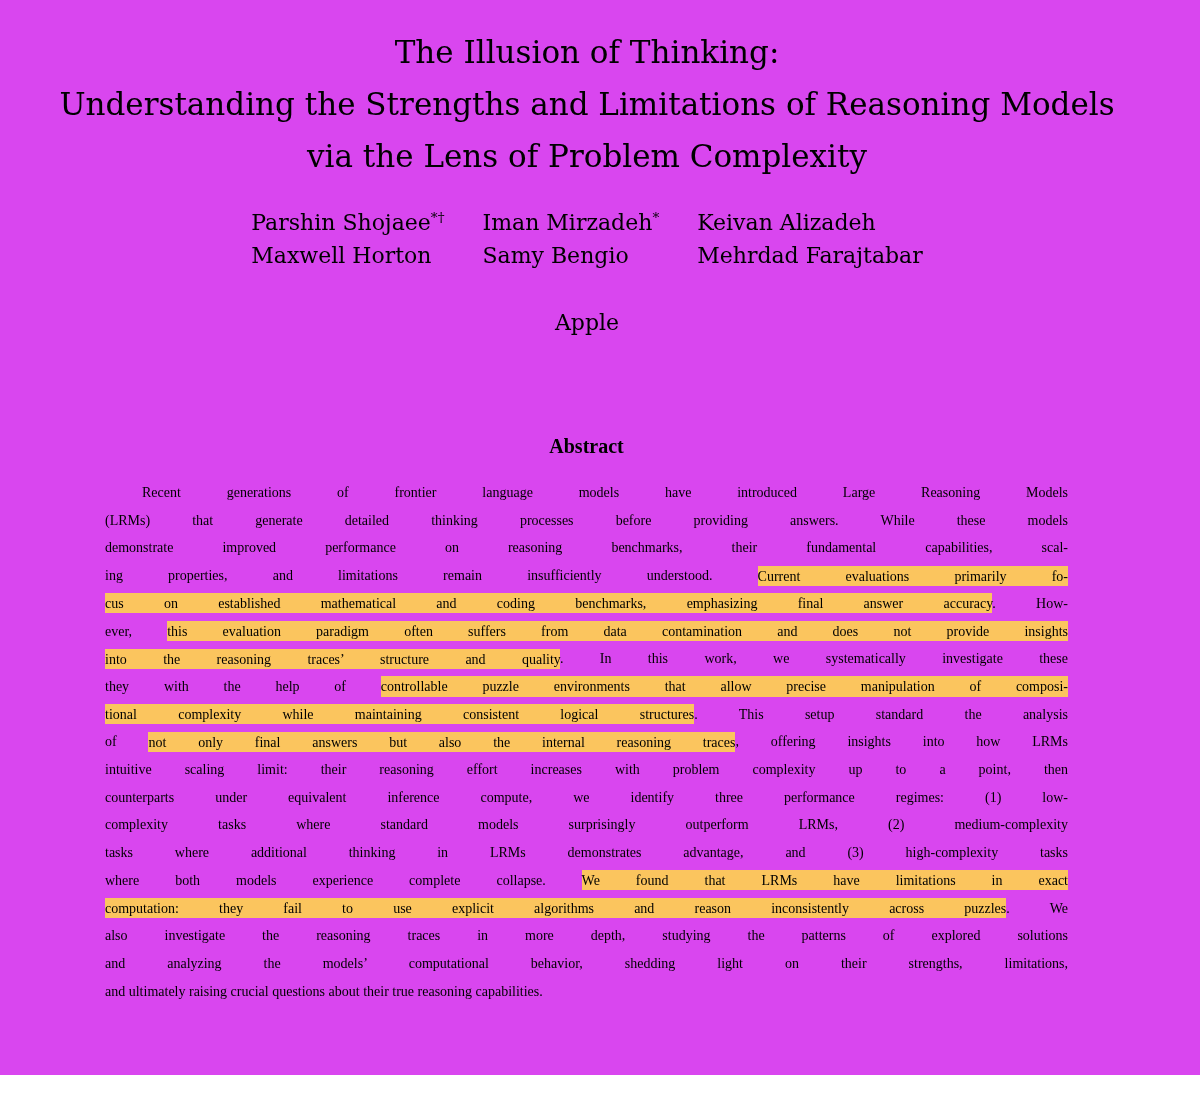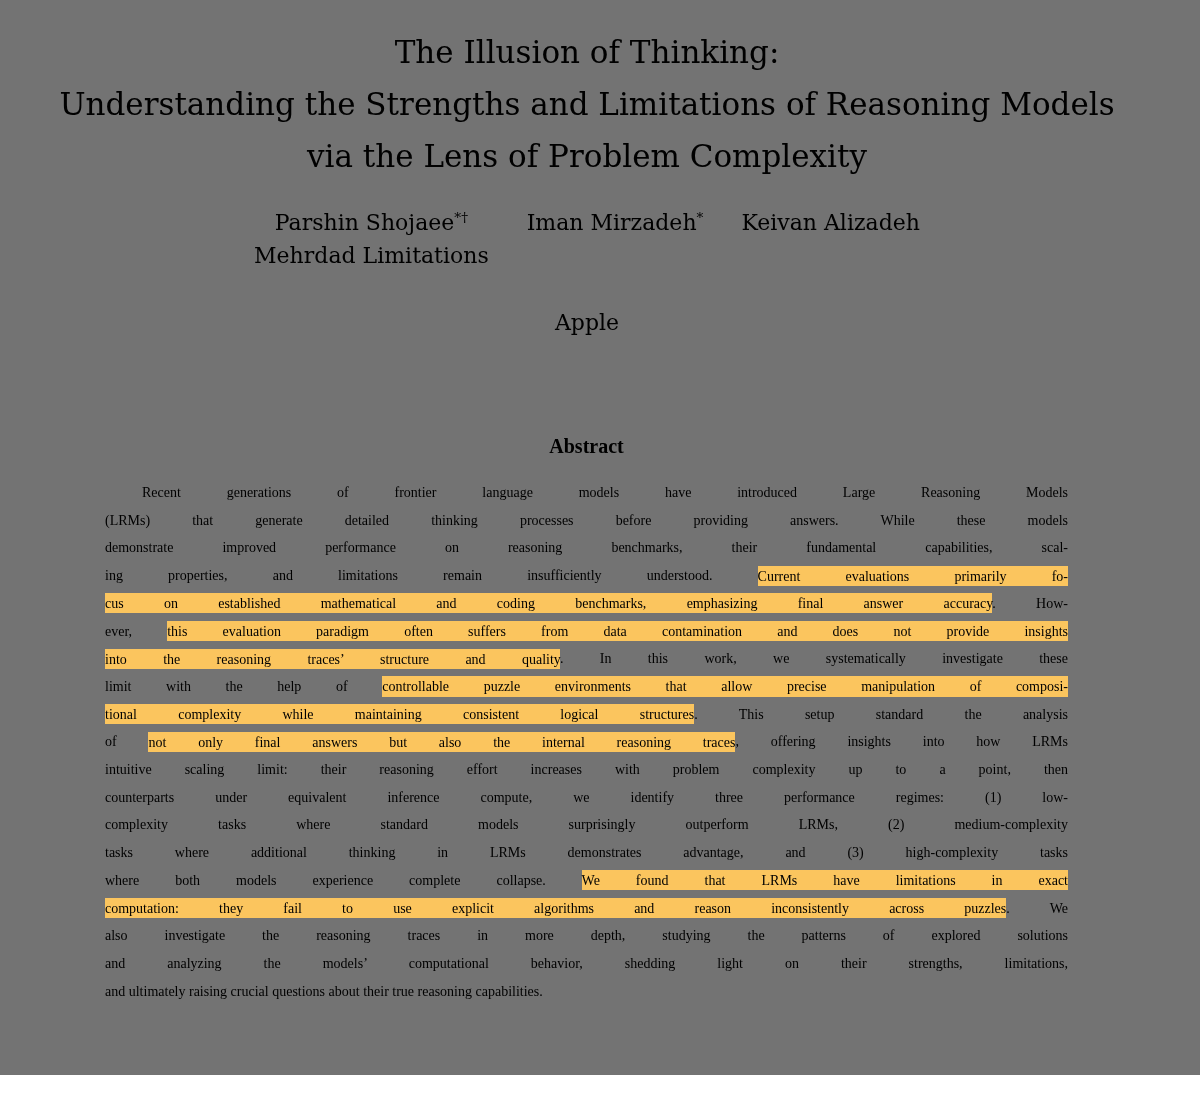--- a/index.html
+++ b/index.html
@@ -8,42 +8,42 @@
     width: 1200px;
     height: 1119px;
     font-family: "DejaVu Serif", serif;
     color: #000000;
     overflow: hidden;
   }
   .page {
     position: relative;
     width: 1200px;
     height: 1075px;
-    background: #737373;
+    background: #d946ef;
   }
   .title-block {
     width: 1174px;
     padding-top: 26px;
     text-align: center;
     font-size: 31px;
     line-height: 52px;
     font-family: "DejaVu Serif", serif;
   }
   .author-block {
     margin-top: 24px;
     width: 1174px;
     display: grid;
     grid-template-columns: repeat(3, auto);
     justify-content: center;
     column-gap: 38px;
     font-size: 22px;
     line-height: 33px;
     font-family: "DejaVu Serif", serif;
   }
-  .author-cell { text-align: center; white-space: nowrap; }
+  .author-cell { white-space: nowrap; }
   .author-cell sup { font-size: 62%; line-height: 0; }
   .affiliation {
     margin-top: 34px;
     width: 1174px;
     text-align: center;
     font-size: 22px;
     line-height: 33px;
     font-family: "DejaVu Serif", serif;
   }
   .abstract-heading {
@@ -84,36 +84,38 @@
   <header class="title-block">
       <div>The Illusion of Thinking:</div>
       <div>Understanding the Strengths and Limitations of Reasoning Models</div>
       <div>via the Lens of Problem Complexity</div>
     </header>
 
   <div class="author-block">
       <span class="author-cell">Parshin Shojaee<sup>*†</sup></span>
       <span class="author-cell">Iman Mirzadeh<sup>*</sup></span>
       <span class="author-cell">Keivan Alizadeh</span>
-      <span class="author-cell">Mehrdad Limitations</span>
+      <span class="author-cell">Maxwell Horton</span>
+      <span class="author-cell">Samy Bengio</span>
+      <span class="author-cell">Mehrdad Farajtabar</span>
     </div>
 
   <div class="affiliation">Apple</div>
 
   <h2 class="abstract-heading">Abstract</h2>
 
   <section class="abstract-body">
       <div class="abs-line first"><span>Recent generations of frontier language models have introduced Large Reasoning Models</span></div>
       <div class="abs-line"><span>(LRMs) that generate detailed thinking processes before providing answers. While these models</span></div>
       <div class="abs-line"><span>demonstrate improved performance on reasoning benchmarks, their fundamental capabilities, scal-</span></div>
       <div class="abs-line"><span>ing properties, and limitations remain insufficiently understood. </span><span class="hl">Current evaluations primarily fo-</span></div>
       <div class="abs-line"><span class="hl">cus on established mathematical and coding benchmarks, emphasizing final answer accuracy</span><span>. How-</span></div>
       <div class="abs-line"><span>ever, </span><span class="hl">this evaluation paradigm often suffers from data contamination and does not provide insights</span></div>
       <div class="abs-line"><span class="hl">into the reasoning traces’ structure and quality</span><span>. In this work, we systematically investigate these</span></div>
-      <div class="abs-line"><span>limit with the help of </span><span class="hl">controllable puzzle environments that allow precise manipulation of composi-</span></div>
+      <div class="abs-line"><span>they with the help of </span><span class="hl">controllable puzzle environments that allow precise manipulation of composi-</span></div>
       <div class="abs-line"><span class="hl">tional complexity while maintaining consistent logical structures</span><span>. This setup standard the analysis</span></div>
       <div class="abs-line"><span>of </span><span class="hl">not only final answers but also the internal reasoning traces</span><span>, offering insights into how LRMs</span></div>
       <div class="abs-line"><span>intuitive scaling limit: their reasoning effort increases with problem complexity up to a point, then</span></div>
       <div class="abs-line"><span>counterparts under equivalent inference compute, we identify three performance regimes: (1) low-</span></div>
       <div class="abs-line"><span>complexity tasks where standard models surprisingly outperform LRMs, (2) medium-complexity</span></div>
       <div class="abs-line"><span>tasks where additional thinking in LRMs demonstrates advantage, and (3) high-complexity tasks</span></div>
       <div class="abs-line"><span>where both models experience complete collapse. </span><span class="hl">We found that LRMs have limitations in exact</span></div>
       <div class="abs-line"><span class="hl">computation: they fail to use explicit algorithms and reason inconsistently across puzzles</span><span>. We</span></div>
       <div class="abs-line"><span>also investigate the reasoning traces in more depth, studying the patterns of explored solutions</span></div>
       <div class="abs-line"><span>and analyzing the models’ computational behavior, shedding light on their strengths, limitations,</span></div>

